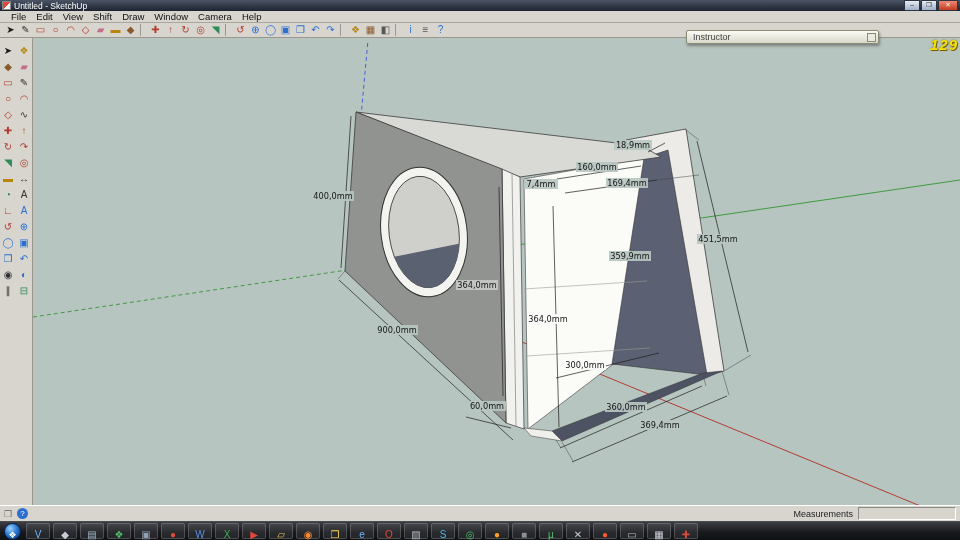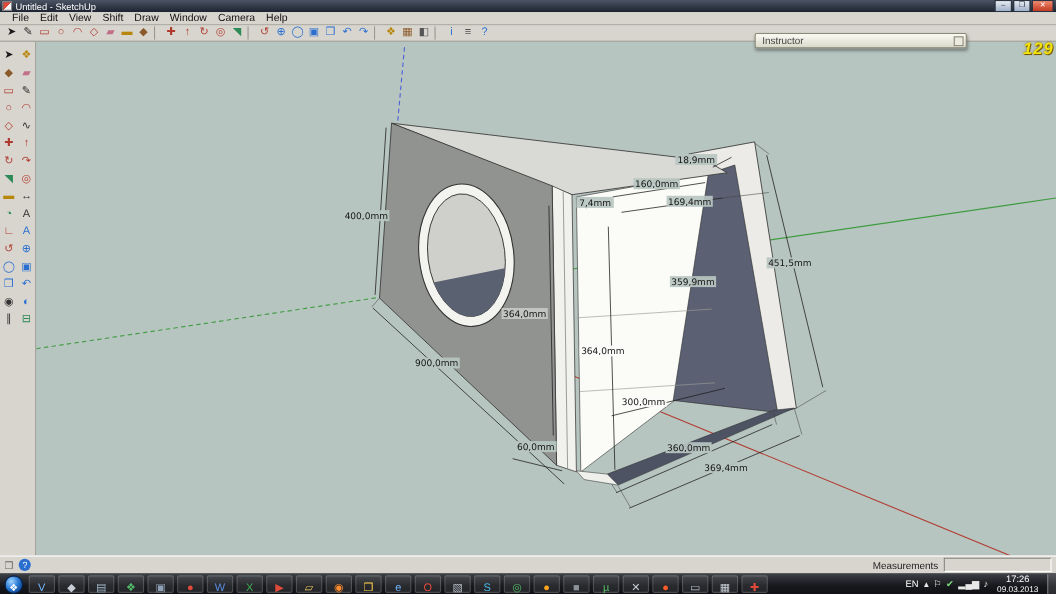--- a/index.html
+++ b/index.html
@@ -334,30 +334,15 @@
         <span class="tapp"><i style="color: rgb(82, 192, 106);">◎</i></span>
         <span class="tapp"><i style="color: rgb(255, 164, 27);">●</i></span>
         <span class="tapp"><i style="color: rgb(138, 143, 152);">■</i></span>
         <span class="tapp"><i style="color: rgb(82, 192, 106);">µ</i></span>
         <span class="tapp"><i style="color: rgb(201, 206, 214);">✕</i></span>
         <span class="tapp"><i style="color: rgb(255, 90, 42);">●</i></span>
         <span class="tapp"><i style="color: rgb(184, 191, 200);">▭</i></span>
         <span class="tapp"><i style="color: rgb(201, 206, 214);">▦</i></span>
         <span class="tapp"><i style="color: rgb(224, 74, 58);">✚</i></span>
       </span>
-    <span class="tray">
-      <span class="lang">EN</span>
-      <span id="tray-icons" style="display:flex;align-items:center;gap:4px;">
-          <span class="trico" style="color: rgb(232, 232, 232);">▴</span>
-          <span class="trico" style="color: rgb(232, 232, 232);">⚐</span>
-          <span class="trico" style="color: rgb(126, 224, 126);">✔</span>
-          <span class="trico" style="color: rgb(232, 232, 232);">▂▄▆</span>
-          <span class="trico" style="color: rgb(232, 232, 232);">♪</span>
-        </span>
-      <span class="clock">
-        <span>17:26</span>
-        <span>09.03.2013</span>
-      </span>
-      <span class="show-desktop"></span>
-    </span>
   </div>
 
 </div>
 
 </body></html>

